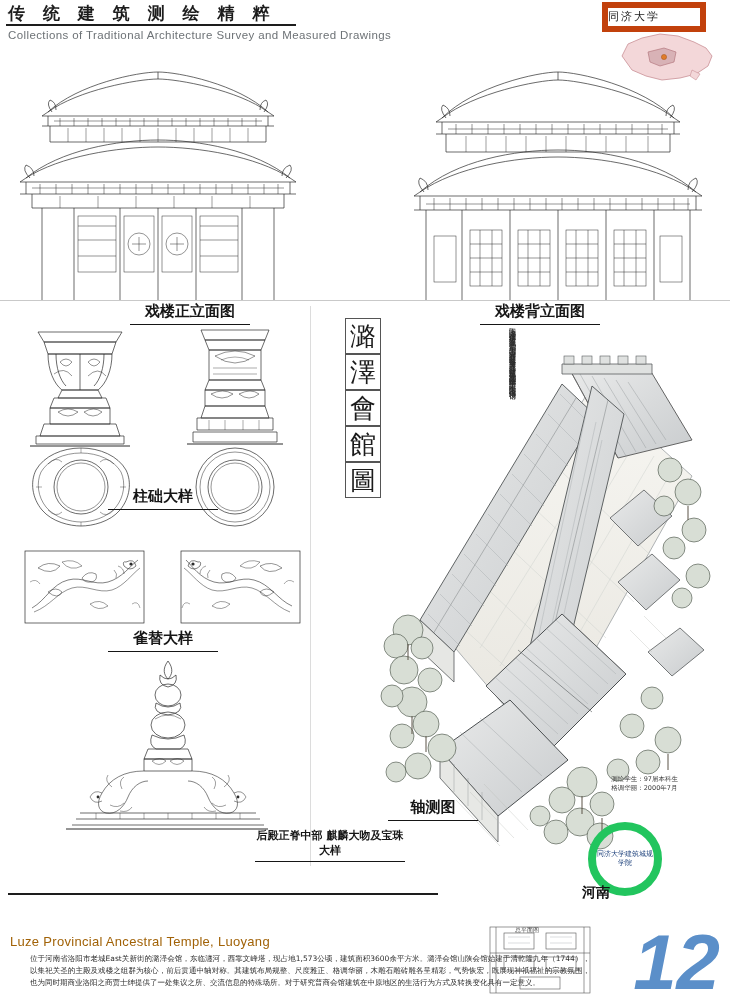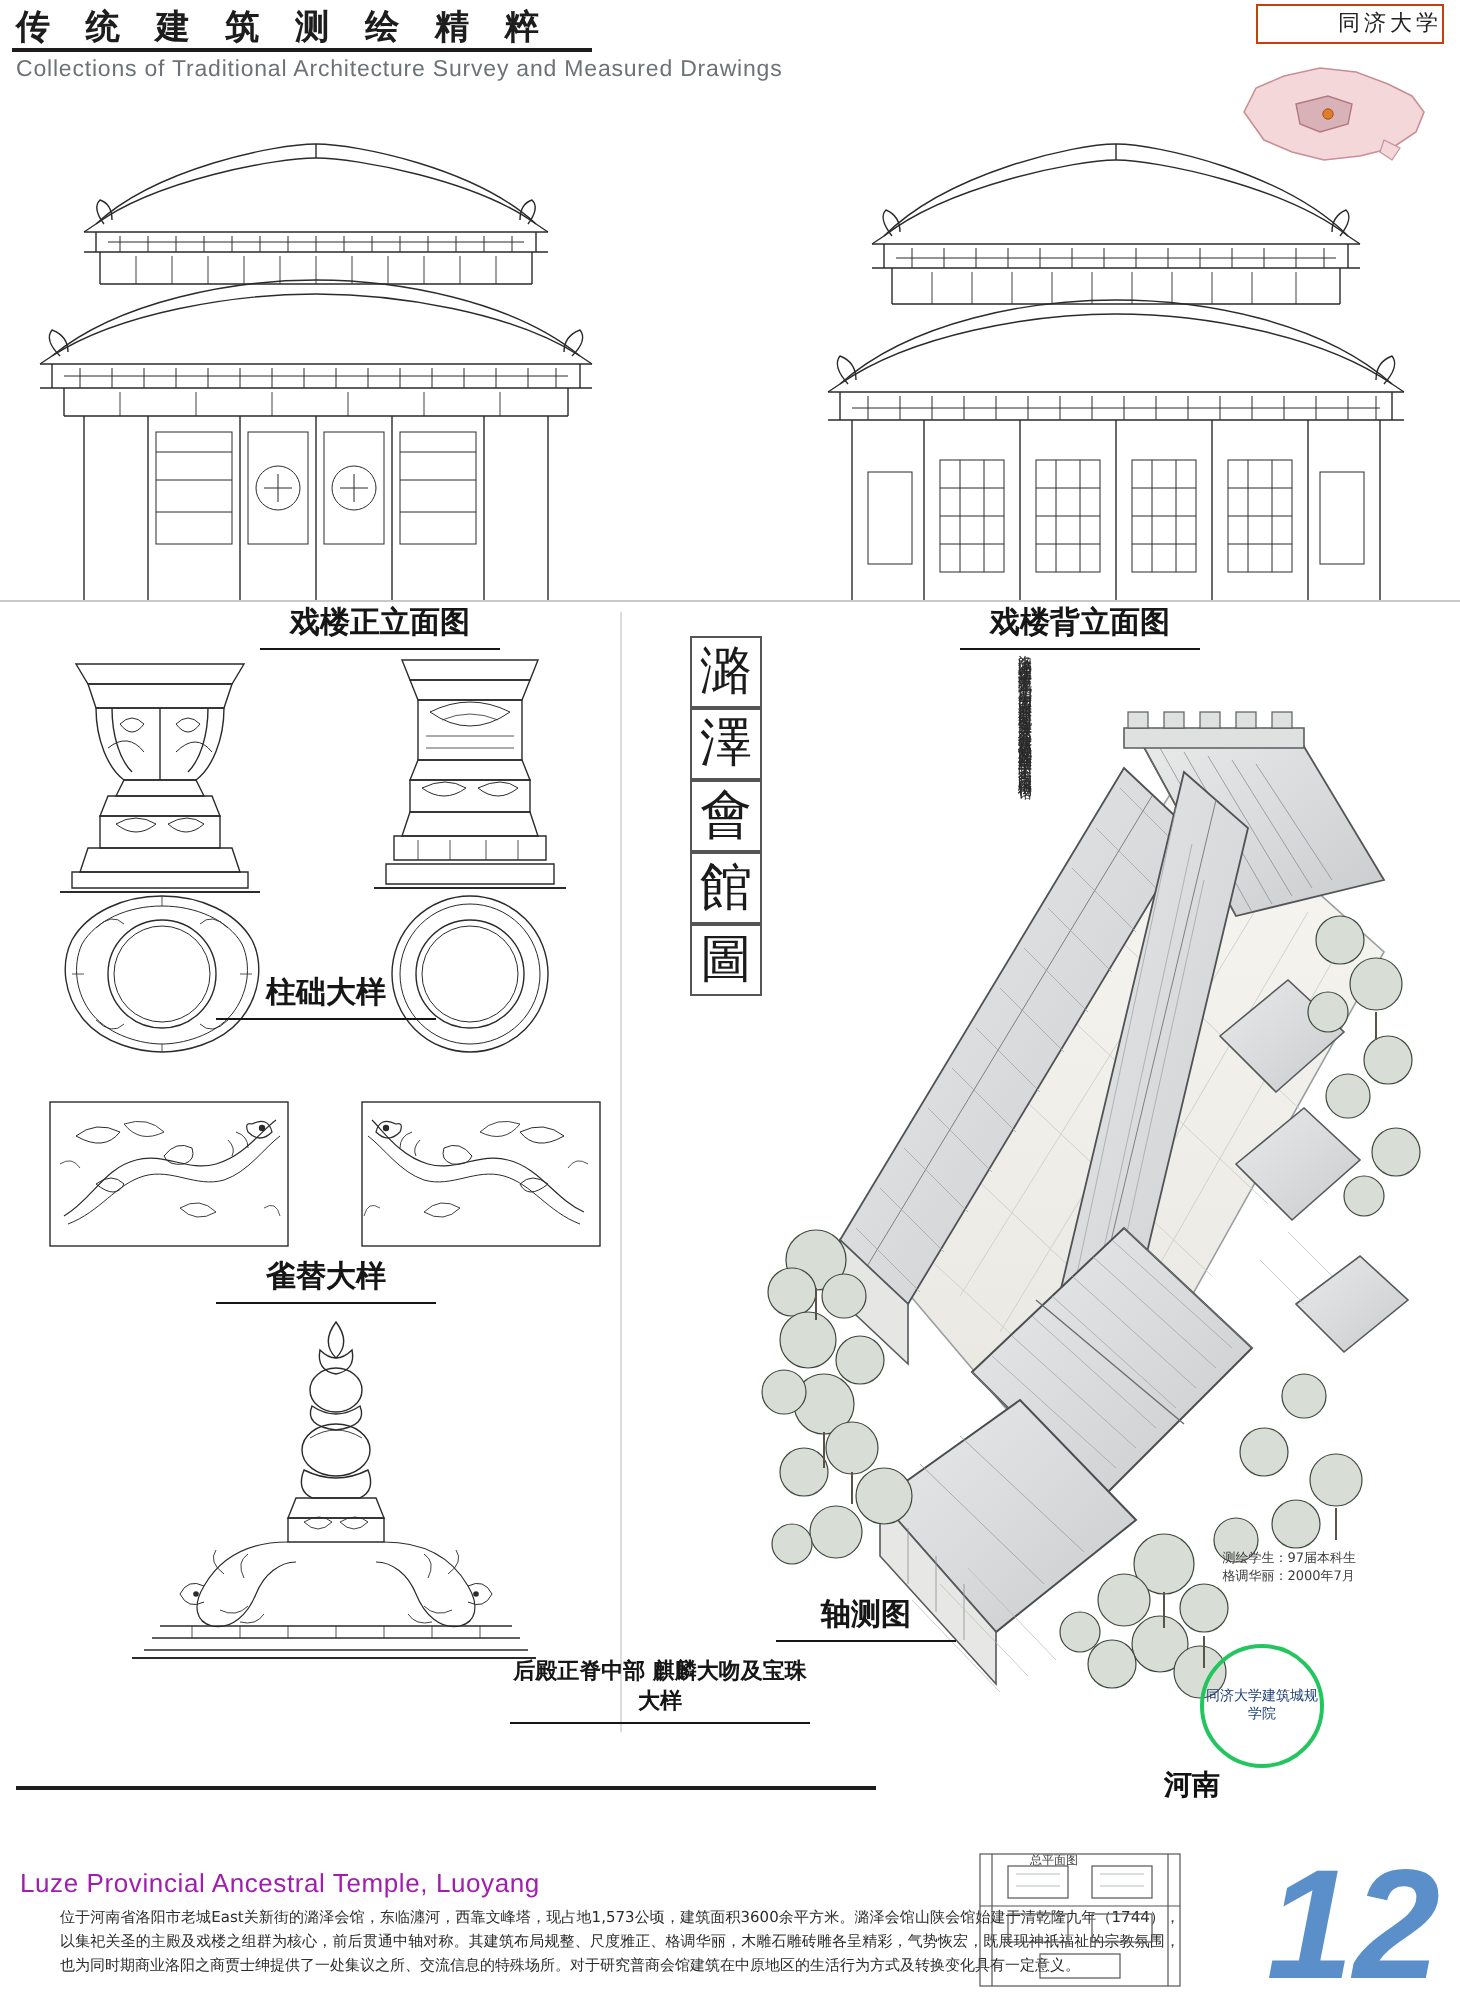--- a/index.html
+++ b/index.html
@@ -41,27 +41,27 @@
   .header-subtitle {
     position: absolute;
     left: 8px; top: 29px;
     font-size: 11.5px;
     letter-spacing: 0.4px;
     color: #6d7276;
     font-family: "Liberation Sans", sans-serif;
   }
   .univ-box {
     position: absolute;
-    right: 8px; top: 2px;
+    right: 24px; top: 2px;
     width: 92px; height: 18px;
-    border: 1px solid #c2410c;
+    border: 6px solid #c2410c;
     font-family: "DejaVu Sans", sans-serif;
     font-size: 11px;
     letter-spacing: 2px;
-    text-align: right;
+    text-align: left;
     line-height: 18px;
     color: #222;
   }
 
   
   .map-inset {
     position: absolute;
     right: 4px; top: 26px;
     width: 118px; height: 60px;
   }
@@ -165,21 +165,21 @@
     font-family: "DejaVu Sans", sans-serif;
     font-size: 6.5px;
     color: #3b3b3b;
     line-height: 9px;
     text-align: left;
   }
   .seal {
     position: absolute;
     right: 68px; top: 822px;
     width: 58px; height: 58px;
-    border: 2px solid #22c55e;
+    border: 8px solid #22c55e;
     border-radius: 50%;
     color: #1b3f7a;
     font-family: "DejaVu Sans", serif;
     font-size: 7px;
     display: flex;
     align-items: center;
     justify-content: center;
     text-align: center;
     line-height: 9px;
   }
@@ -210,21 +210,21 @@
     font-family: "DejaVu Sans", sans-serif;
     font-size: 26px;
     font-weight: bold;
     letter-spacing: 3px;
     color: #111;
   }
   .footer-title-en {
     position: absolute;
     left: 10px; top: 41px;
     font-size: 13px;
-    color: #a21caf;
+    color: #a16207;
     letter-spacing: 0.3px;
   }
   .footer-body {
     position: absolute;
     left: 30px; top: 60px;
     width: 560px;
     font-family: "DejaVu Sans", sans-serif;
     font-size: 7.5px;
     line-height: 12px;
     color: #2c2c2c;

